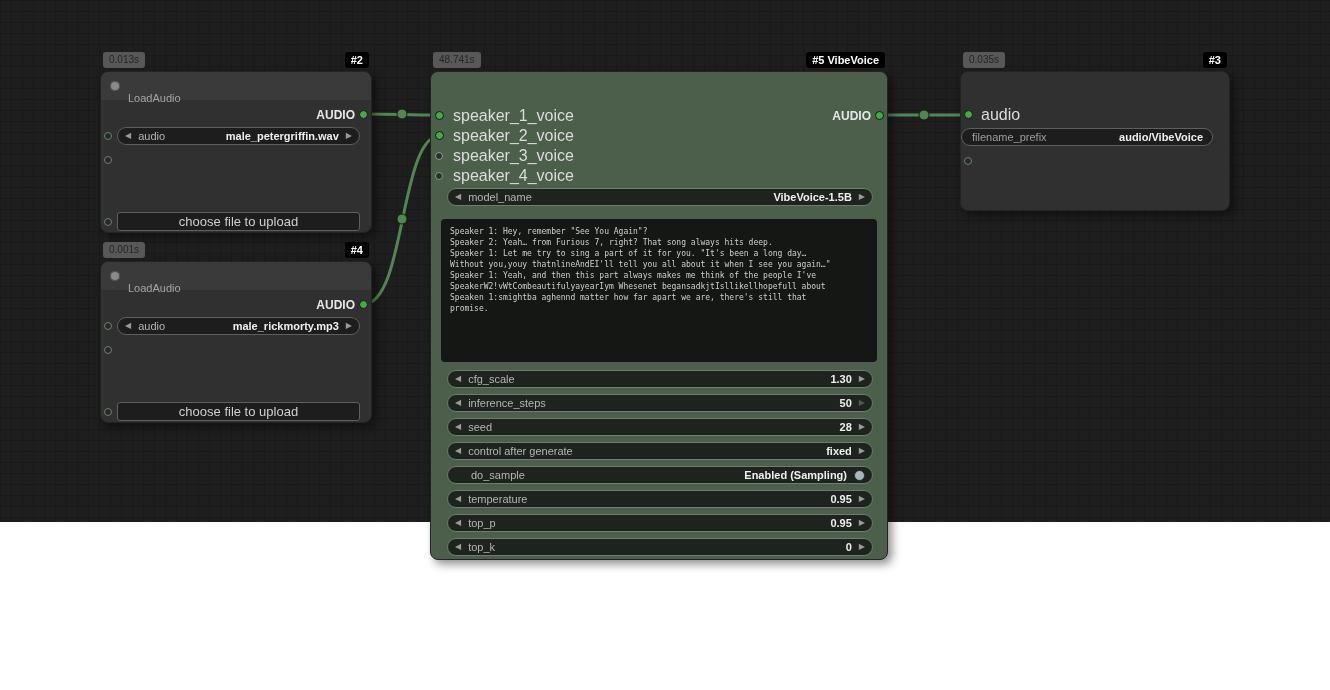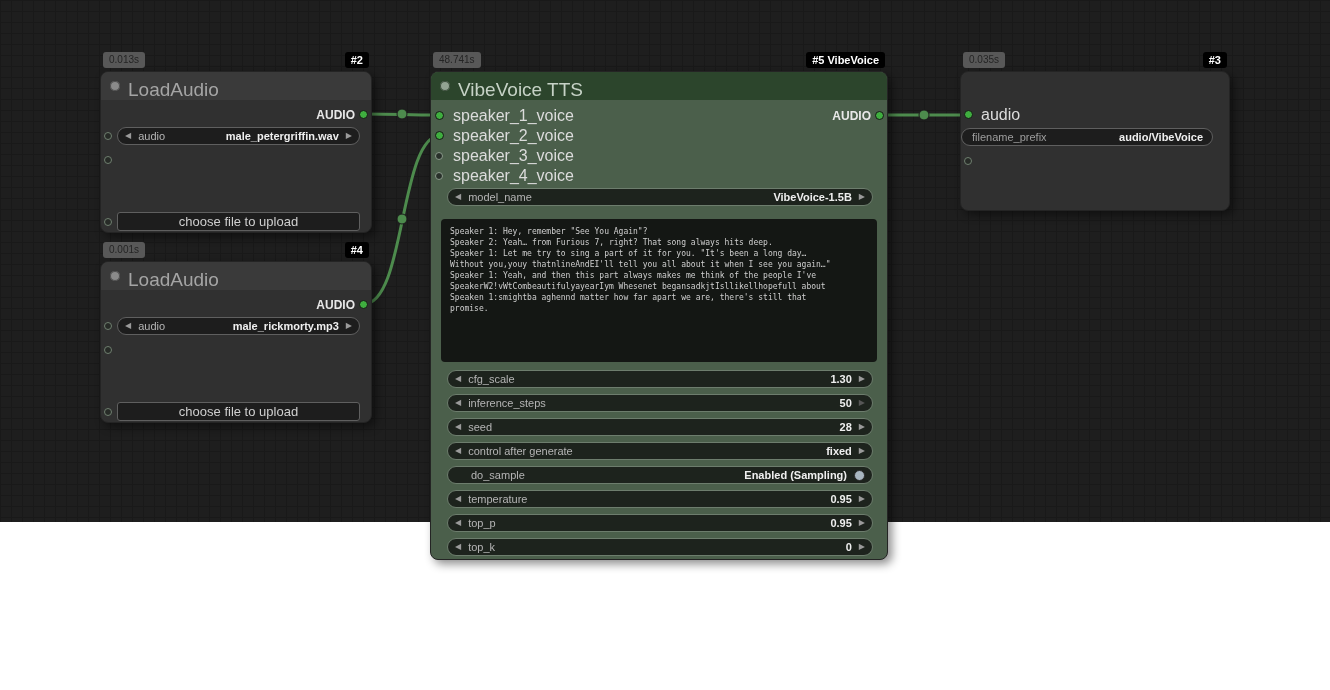--- a/index.html
+++ b/index.html
@@ -18,21 +18,21 @@
 
   .node { position:absolute; border-radius:8px; border:1px solid #242424; box-shadow:4px 4px 10px rgba(0,0,0,.45); }
   .node.gray  { background: var(--node_gray_body,#303030); }
   .node.green { background: var(--node_green_body,#4b5f4b); }
   .node-header { position:absolute; left:0; right:0; top:0; height:28px; border-radius:7px 7px 0 0; }
   .gray  .node-header { background: var(--node_gray_header,#3a3a3a); }
   .green .node-header { background: var(--node_green_header,#2c452c); }
   .collapse-dot { position:absolute; left:9px; top:9px; width:10px; height:10px; border-radius:50%; }
   .gray  .collapse-dot { background:#8a8a8a; box-shadow: inset 0 0 0 1px #4c4c4c; }
   .green .collapse-dot { background:#93a393; box-shadow: inset 0 0 0 1px #3a4a3a; }
-  .node-title { position:absolute; left:27px; top:4px; height:28px; line-height:28px; font-size:19px; color:#a5a5a5; }
+  .node-title { position:absolute; left:27px; top:12px; height:28px; line-height:28px; font-size:11px; color:#a5a5a5; }
   .green .node-title { color:#c6d2c6; }
 
   .timer-badge { position:absolute; top:-20px; left:2px; background:#585858; color:#242424; font-size:10px; padding:2px 6px; border-radius:3px; line-height:12px; }
   .order-badge { position:absolute; top:-20px; right:2px; background:#000; color:#fff; font-size:11px; font-weight:bold; padding:2px 6px; border-radius:3px; line-height:12px; }
 
   .slot-label { position:absolute; height:20px; line-height:20px; font-size:16px; color:#dcdcdc; }
   .out-label { position:absolute; height:20px; line-height:20px; font-size:12px; font-weight:600; color:#e8e8e8; text-align:right; }
   .port { position:absolute; width:9px; height:9px; border-radius:50%; background:var(--port_green,#3fae3f); border:1px solid #161616; }
   .port.hollow { width:8px; height:8px; background:#28302a; border:1px solid #8a9a8a; }
   .side-dot { position:absolute; width:8px; height:8px; border-radius:50%; background:#272b27; border:1px solid #6f7f6f; }
@@ -107,24 +107,20 @@
       <span class="wlabel">audio</span>
       <span class="wvalue">male_rickmorty.mp3</span>
       <span class="arrow">▶</span>
     </div>
     <div class="upload-btn" style="left:16px;right:11px;top:140px">choose file to upload</div>
   </div>
 
   <div class="node green" style="left:430px;top:71px;width:458px;height:489px">
     <div class="timer-badge">48.741s</div>
     <div class="order-badge">#5 VibeVoice</div>
-    <div class="node-header">
-      <span class="collapse-dot"></span>
-      <span class="node-title">VibeVoice TTS</span>
-    </div>
 
     <span class="port" style="left:4px;top:39px"></span>
     <span class="slot-label" style="left:22px;top:34px">speaker_1_voice</span>
     <span class="port" style="left:4px;top:59px"></span>
     <span class="slot-label" style="left:22px;top:54px">speaker_2_voice</span>
     <span class="port hollow" style="left:4px;top:80px"></span>
     <span class="slot-label" style="left:22px;top:74px">speaker_3_voice</span>
     <span class="port hollow" style="left:4px;top:100px"></span>
     <span class="slot-label" style="left:22px;top:94px">speaker_4_voice</span>
 

